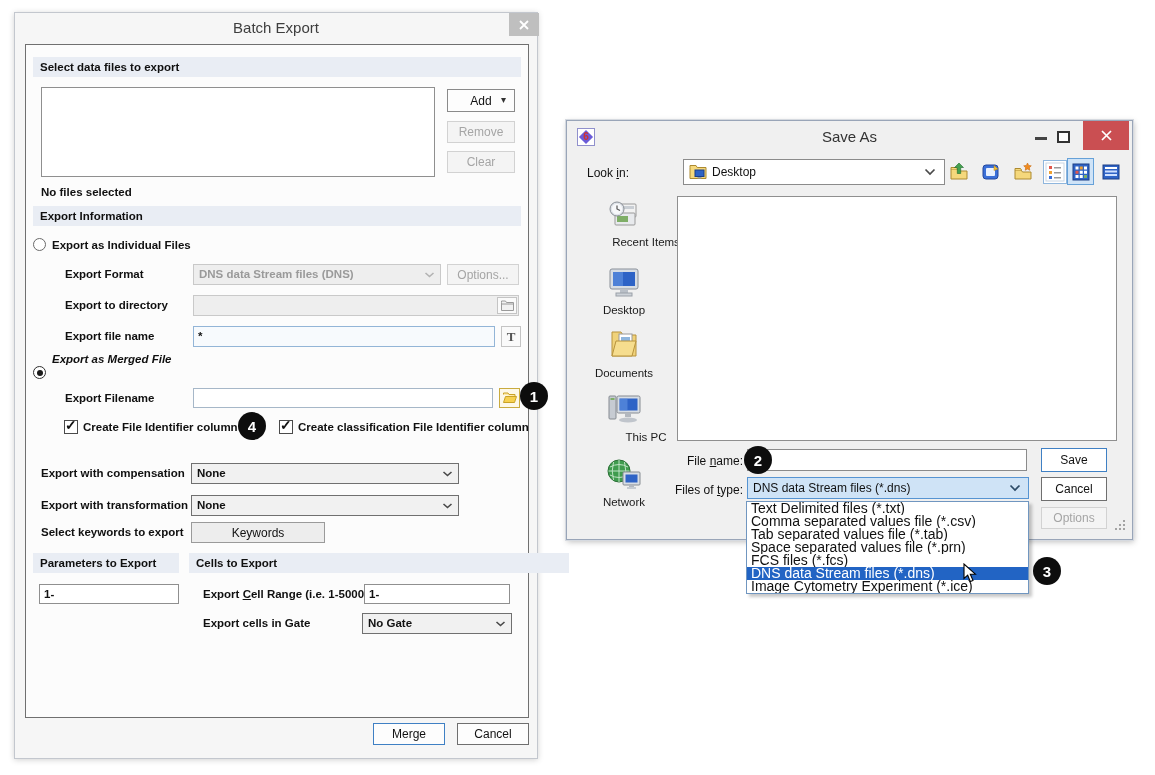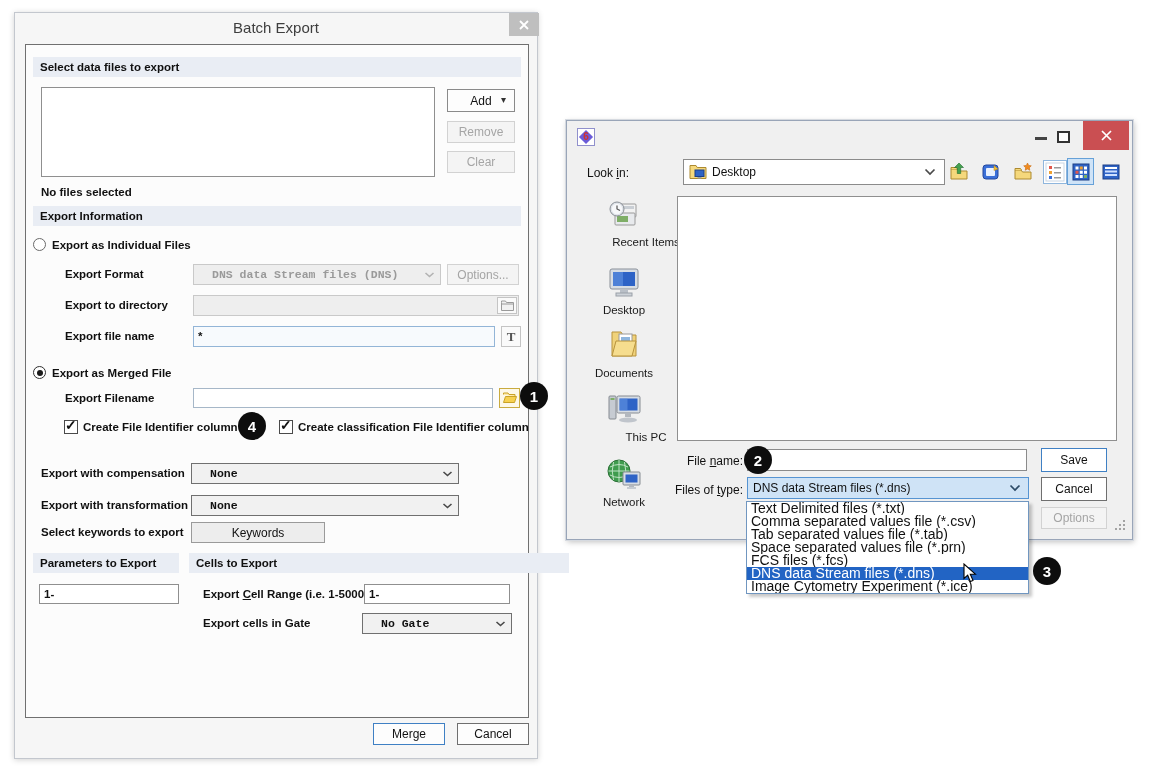--- a/index.html
+++ b/index.html
@@ -22,21 +22,21 @@
   .listbox{background:#fff;border:1px solid #8f8f8f;}
   .btn{background:#fdfdfd;border:1px solid #8a8a8a;font-size:12px;color:#111;
        display:flex;align-items:center;justify-content:center;cursor:default;}
   .btn.dis{background:#f4f4f4;border-color:#d2d2d2;color:#a5a5a5;}
   .btn.def{border-color:#3f80c4;}
   .fld{background:#fff;border:1px solid #a9a9a9;font-size:11.5px;font-weight:600;
        line-height:19px;padding-left:4px;white-space:nowrap;overflow:hidden;}
   .fld.dis{background:#eeeeee;border-color:#c9c9c9;color:#9a9a9a;}
   .fld.blue{background:#f7fafd;border-color:#93b5d7;}
   .dd{background:#f1f1f1;border:1px solid #707070;font-size:11.5px;font-weight:600;
-      line-height:19px;padding-left:18px;position:absolute;white-space:nowrap;overflow:hidden;font-family:Liberation Mono, monospace;}
+      line-height:19px;padding-left:5px;position:absolute;white-space:nowrap;overflow:hidden;}
   .dd.dis{background:#eeeeee;border-color:#c9c9c9;color:#9a9a9a;}
   .chev{position:absolute;right:5px;top:50%;transform:translateY(-50%);line-height:0;}
   .radio{width:13px;height:13px;border:1.5px solid #6a6a6a;border-radius:50%;background:#fff;position:absolute;}
   .radio.checked{border-color:#2f2f2f;}
   .radio.checked::after{content:"";position:absolute;left:2.5px;top:2.5px;width:6px;height:6px;
       border-radius:50%;background:#1a1a1a;}
   .cb{width:14px;height:14px;border:1.5px solid #4a4a4a;background:#fff;position:absolute;}
   .cb .mark{position:absolute;left:0px;top:-4px;font-size:14px;font-weight:bold;color:#111;}
   .ffbtn{position:absolute;display:flex;align-items:center;justify-content:center;
          background:#fafafa;border:1px solid #c4c4c4;}
@@ -147,21 +147,21 @@
 
     <div class="abs lbl" style="left:50px;top:313px;">Export file name</div>
     <div class="abs fld blue" style="left:178px;top:313px;width:302px;height:21px;">
       <span>*</span>
     </div>
     <div class="abs ffbtn" style="left:486px;top:313px;width:20px;height:21px;">
       <span class="serifT">T</span>
     </div>
 
     <div class="abs radio checked" style="left:18px;top:353px;"></div>
-    <div class="abs lbl" style="left:37px;top:350px;">Export as Merged File</div>
+    <div class="abs lbl" style="left:37px;top:336px;font-style:italic;">Export as Merged File</div>
 
     <div class="abs lbl" style="left:50px;top:375px;">Export Filename</div>
     <div class="abs fld" style="left:178px;top:375px;width:300px;height:20px;border-color:#a6b7c8;">
       <span></span>
     </div>
     <div class="abs ffbtn gold" style="left:484px;top:375px;width:21px;height:20px;">
       <span>
         <svg width="14" height="11" viewBox="0 0 14 11">
             <path d="M.5 2.5 V1 h4.5 l1 1.5 h6 v2" fill="#ffe9a2" stroke="#c9a227"></path>
             <path d="M.5 10.5 L2.5 4.5 h11 l-2 6 z" fill="#f7d14f" stroke="#c9a227"></path>
@@ -227,20 +227,21 @@
 
     <div class="abs btn def" style="left:358px;top:710px;width:72px;height:22px;">
       <span>Merge</span>
     </div>
     <div class="abs btn" style="left:442px;top:710px;width:72px;height:22px;border-color:#6f6f6f;">
       <span>Cancel</span>
     </div>
   </div>
 
   <div class="abs dlg-save">
+    <div class="abs sa-title">Save As</div>
     <div class="abs appicon">
       <span class="star"></span>
       <span class="num">6</span>
     </div>
     <div class="abs cap-min"></div>
     <div class="abs cap-max"></div>
     <div class="abs cap-close">
       <span>
         <svg width="11" height="11" viewBox="0 0 11 11">
             <path d="M1 1 L10 10 M10 1 L1 10" stroke="#fff" stroke-width="1.7"></path>

